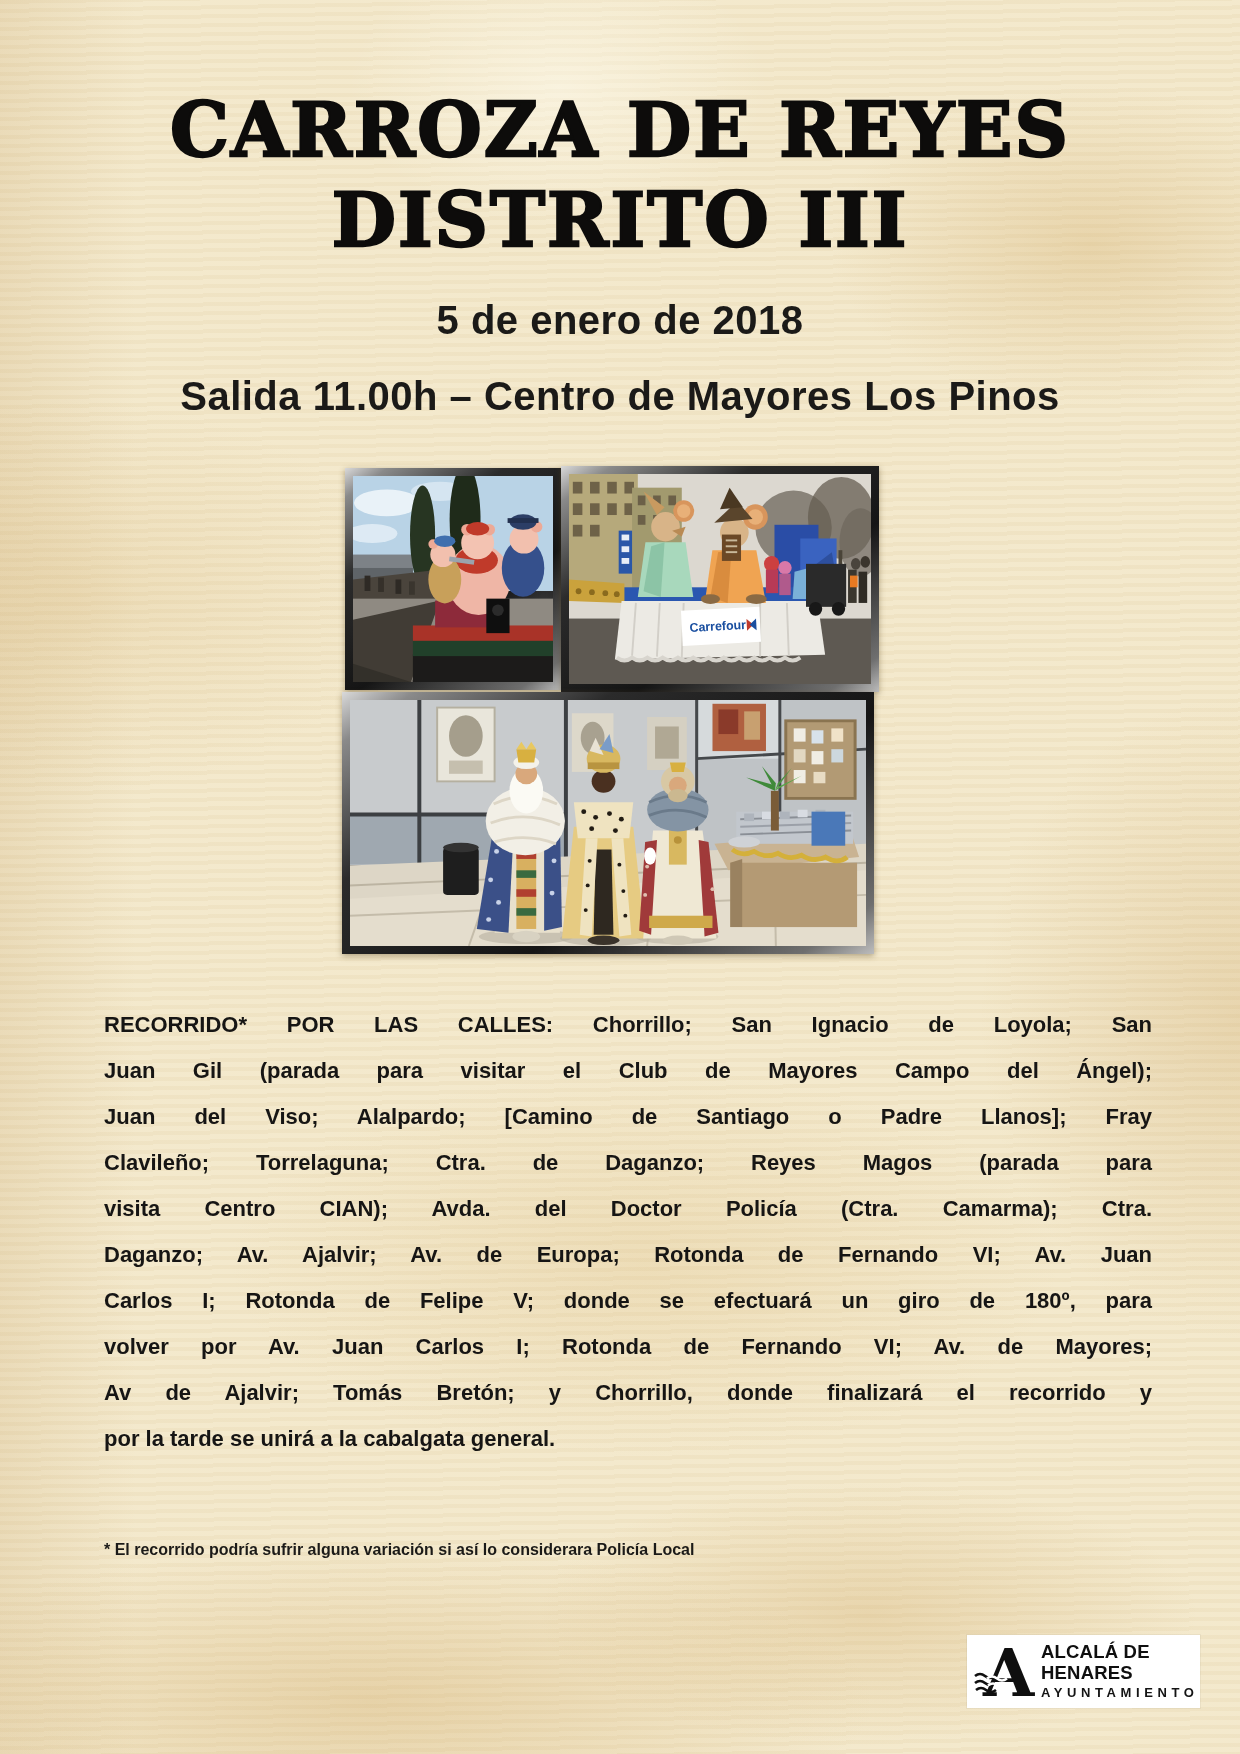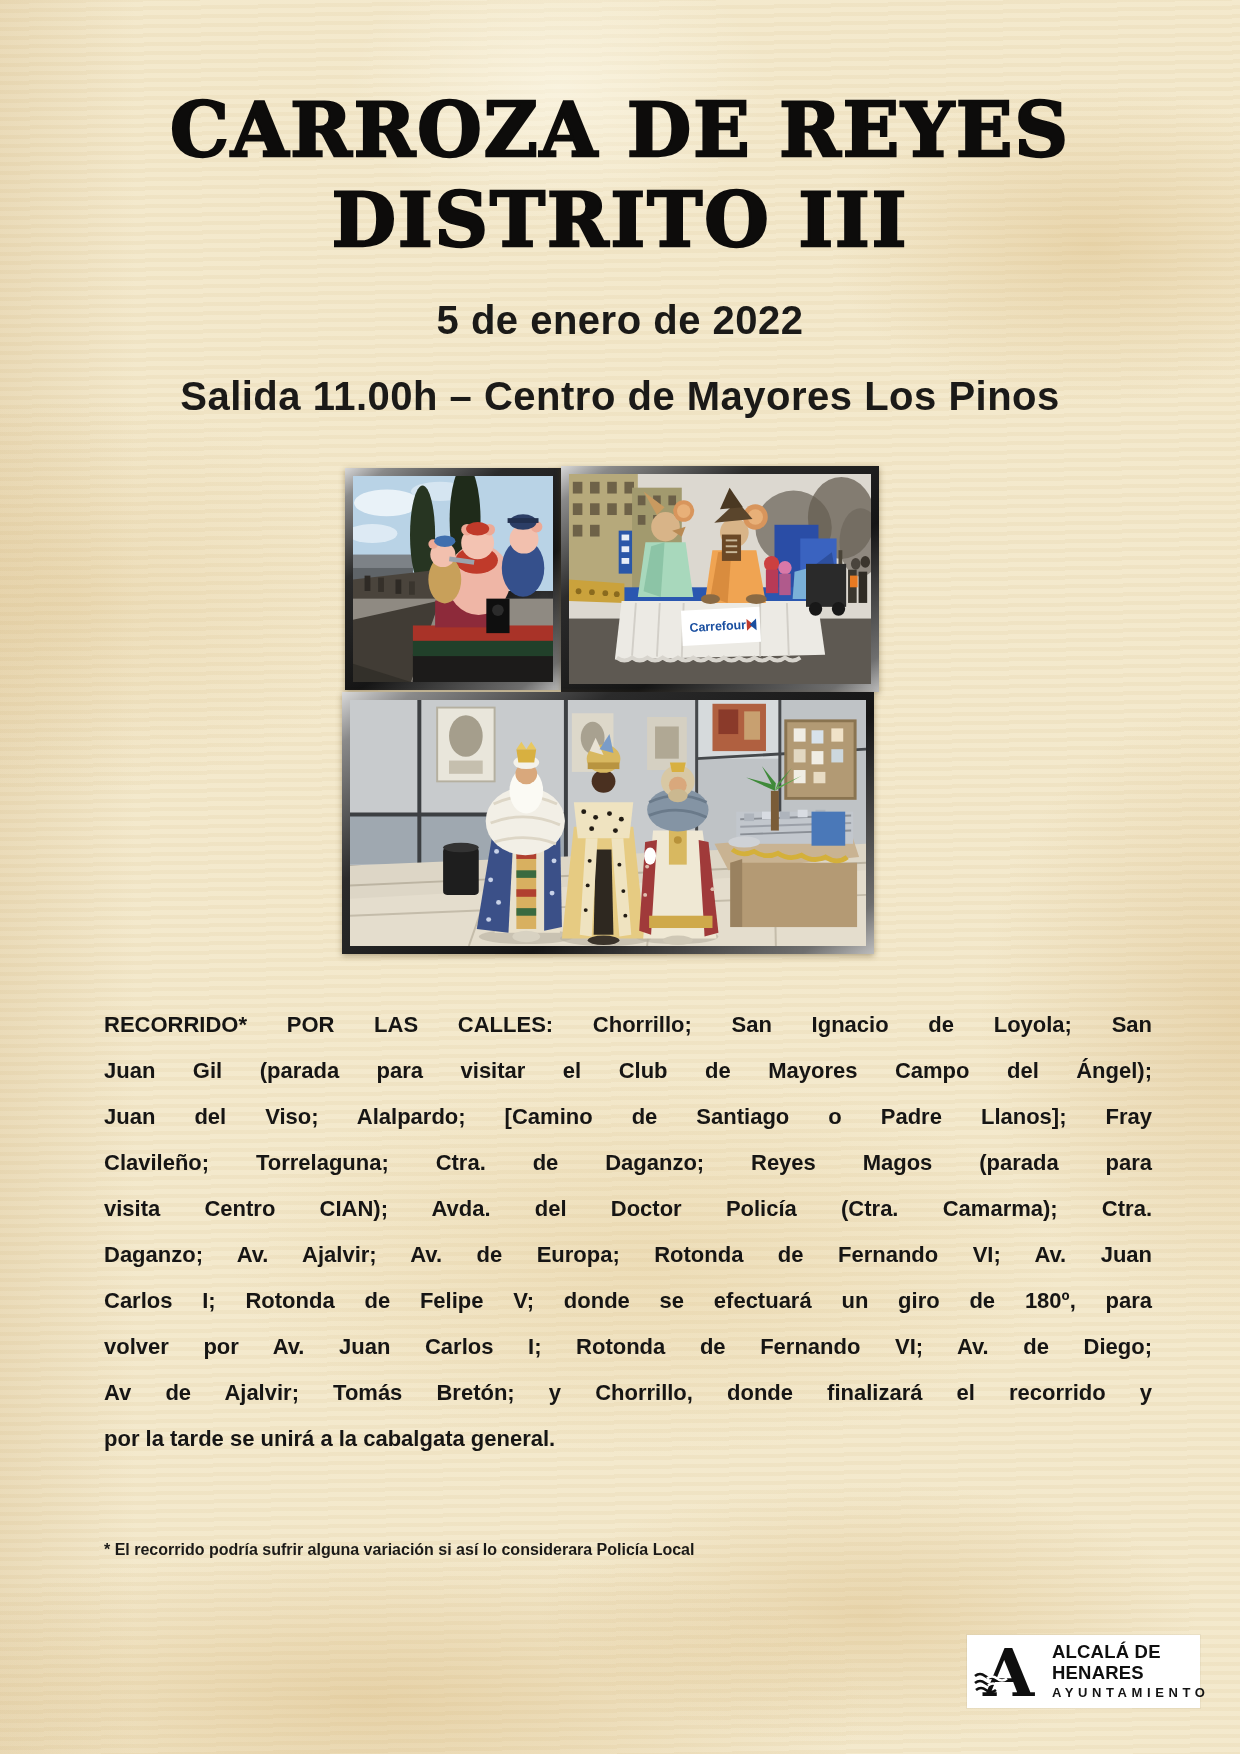--- a/index.html
+++ b/index.html
@@ -64,33 +64,33 @@
     left:104px;top:1541px;width:1000px;
     font-weight:bold;font-size:16px;color:#1b1a18;
   }
   .logo{
     left:967px;top:1635px;width:233px;height:73px;
     background:#ffffff;
     display:flex;align-items:center;
     box-shadow:0 0 0 1px rgba(0,0,0,.04);
   }
   .logo-a{width:62px;height:64px;margin-left:6px;flex:0 0 auto;}
-  .logo-text{display:flex;flex-direction:column;justify-content:center;margin-left:17px;}
+  .logo-text{display:flex;flex-direction:column;justify-content:center;margin-left:6px;}
   .logo-line1{font-weight:bold;font-size:18.5px;letter-spacing:.2px;color:#0f0f0f;line-height:21px;}
   .logo-line2{font-weight:bold;font-size:13px;letter-spacing:4.6px;color:#141414;line-height:19px;}
 </style>
 </head>
 <body>
 
 <div class="page">
 
   <div class="abs title title1">CARROZA DE REYES</div>
   <div class="abs title title2">DISTRITO III</div>
 
-  <div class="abs subline date-line">5 de enero de 2022</div>
+  <div class="abs subline date-line">5 de enero de 2018</div>
   <div class="abs subline salida-line">Salida 11.00h – Centro de Mayores Los Pinos</div>
 
   <div class="abs photo-frame ph-tl">
     <svg viewBox="0 0 207 215" preserveAspectRatio="none">
       <rect x="0" y="0" width="207" height="120" fill="#b9d3e6"></rect>
       <ellipse cx="35" cy="28" rx="34" ry="14" fill="#eef5fa" opacity=".9"></ellipse>
       <ellipse cx="90" cy="16" rx="30" ry="10" fill="#dceaf4" opacity=".8"></ellipse>
       <ellipse cx="20" cy="60" rx="26" ry="10" fill="#e6f0f7" opacity=".8"></ellipse>
       <rect x="0" y="82" width="62" height="34" fill="#7d8287"></rect>
       <rect x="0" y="96" width="62" height="20" fill="#5f6468"></rect>
@@ -354,21 +354,21 @@
   </div>
 
   <div class="abs route">
     <div class="route-line">RECORRIDO* POR LAS CALLES: Chorrillo; San Ignacio de Loyola; San</div>
     <div class="route-line">Juan Gil (parada para visitar el Club de Mayores Campo del Ángel);</div>
     <div class="route-line">Juan del Viso; Alalpardo; [Camino de Santiago o Padre Llanos]; Fray</div>
     <div class="route-line">Clavileño; Torrelaguna; Ctra. de Daganzo; Reyes Magos (parada para</div>
     <div class="route-line">visita Centro CIAN); Avda. del Doctor Policía (Ctra. Camarma); Ctra.</div>
     <div class="route-line">Daganzo; Av. Ajalvir; Av. de Europa; Rotonda de Fernando VI; Av. Juan</div>
     <div class="route-line">Carlos I; Rotonda de Felipe V; donde se efectuará un giro de 180º, para</div>
-    <div class="route-line">volver por Av. Juan Carlos I; Rotonda de Fernando VI; Av. de Diego;</div>
+    <div class="route-line">volver por Av. Juan Carlos I; Rotonda de Fernando VI; Av. de Mayores;</div>
     <div class="route-line">Av de Ajalvir; Tomás Bretón; y Chorrillo, donde finalizará el recorrido y</div>
     <div class="route-line last">por la tarde se unirá a la cabalgata general.</div>
   </div>
 
   <div class="abs footnote">* El recorrido podría sufrir alguna variación si así lo considerara Policía Local</div>
 
   <div class="abs logo">
     <svg class="logo-a" viewBox="0 0 62 64">
       <text x="10" y="56" font-family="DejaVu Serif, serif" font-size="66" font-weight="bold" fill="#0f0f0f">A</text>
       <path d="M2 36 q5 -4 10 0 q5 4 10 0" stroke="#0f0f0f" stroke-width="2.6" fill="none"></path>

